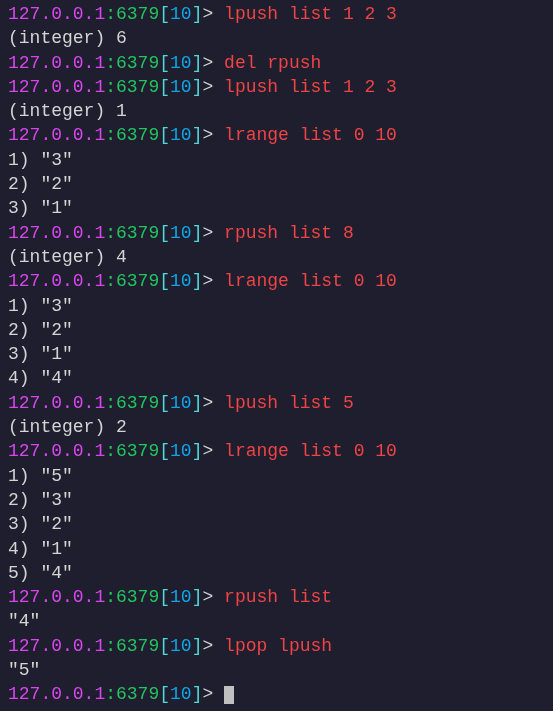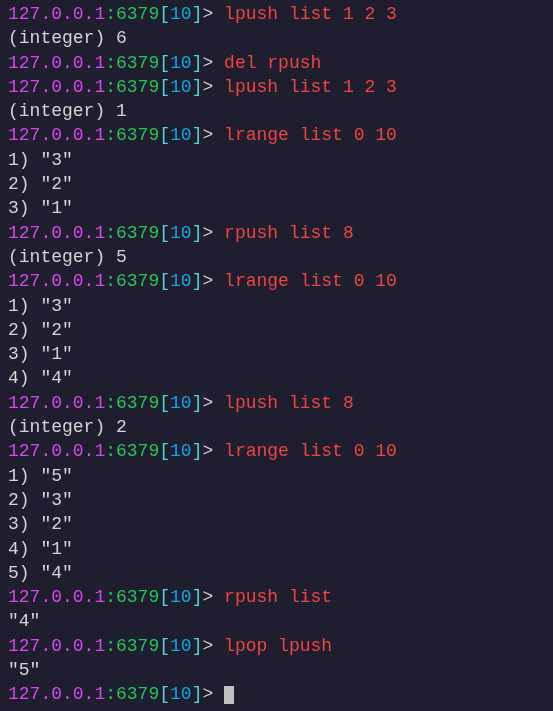--- a/index.html
+++ b/index.html
@@ -60,27 +60,27 @@
     <div class="line"><span><span class="host">127.0.0.1</span><span class="port">:6379</span><span class="bracket">[</span><span class="dbnum">10</span><span class="bracket">]</span><span class="prompt-end">&gt; </span></span><span class="command">lpush list 1 2 3</span></div>
     <div class="line"><span class="output">(integer) 6</span></div>
     <div class="line"><span><span class="host">127.0.0.1</span><span class="port">:6379</span><span class="bracket">[</span><span class="dbnum">10</span><span class="bracket">]</span><span class="prompt-end">&gt; </span></span><span class="command">del rpush</span></div>
     <div class="line"><span><span class="host">127.0.0.1</span><span class="port">:6379</span><span class="bracket">[</span><span class="dbnum">10</span><span class="bracket">]</span><span class="prompt-end">&gt; </span></span><span class="command">lpush list 1 2 3</span></div>
     <div class="line"><span class="output">(integer) 1</span></div>
     <div class="line"><span><span class="host">127.0.0.1</span><span class="port">:6379</span><span class="bracket">[</span><span class="dbnum">10</span><span class="bracket">]</span><span class="prompt-end">&gt; </span></span><span class="command">lrange list 0 10</span></div>
     <div class="line"><span class="output">1) "3"</span></div>
     <div class="line"><span class="output">2) "2"</span></div>
     <div class="line"><span class="output">3) "1"</span></div>
     <div class="line"><span><span class="host">127.0.0.1</span><span class="port">:6379</span><span class="bracket">[</span><span class="dbnum">10</span><span class="bracket">]</span><span class="prompt-end">&gt; </span></span><span class="command">rpush list 8</span></div>
-    <div class="line"><span class="output">(integer) 5</span></div>
+    <div class="line"><span class="output">(integer) 4</span></div>
     <div class="line"><span><span class="host">127.0.0.1</span><span class="port">:6379</span><span class="bracket">[</span><span class="dbnum">10</span><span class="bracket">]</span><span class="prompt-end">&gt; </span></span><span class="command">lrange list 0 10</span></div>
     <div class="line"><span class="output">1) "3"</span></div>
     <div class="line"><span class="output">2) "2"</span></div>
     <div class="line"><span class="output">3) "1"</span></div>
     <div class="line"><span class="output">4) "4"</span></div>
-    <div class="line"><span><span class="host">127.0.0.1</span><span class="port">:6379</span><span class="bracket">[</span><span class="dbnum">10</span><span class="bracket">]</span><span class="prompt-end">&gt; </span></span><span class="command">lpush list 8</span></div>
+    <div class="line"><span><span class="host">127.0.0.1</span><span class="port">:6379</span><span class="bracket">[</span><span class="dbnum">10</span><span class="bracket">]</span><span class="prompt-end">&gt; </span></span><span class="command">lpush list 5</span></div>
     <div class="line"><span class="output">(integer) 2</span></div>
     <div class="line"><span><span class="host">127.0.0.1</span><span class="port">:6379</span><span class="bracket">[</span><span class="dbnum">10</span><span class="bracket">]</span><span class="prompt-end">&gt; </span></span><span class="command">lrange list 0 10</span></div>
     <div class="line"><span class="output">1) "5"</span></div>
     <div class="line"><span class="output">2) "3"</span></div>
     <div class="line"><span class="output">3) "2"</span></div>
     <div class="line"><span class="output">4) "1"</span></div>
     <div class="line"><span class="output">5) "4"</span></div>
     <div class="line"><span><span class="host">127.0.0.1</span><span class="port">:6379</span><span class="bracket">[</span><span class="dbnum">10</span><span class="bracket">]</span><span class="prompt-end">&gt; </span></span><span class="command">rpush list</span></div>
     <div class="line"><span class="output">"4"</span></div>
     <div class="line"><span><span class="host">127.0.0.1</span><span class="port">:6379</span><span class="bracket">[</span><span class="dbnum">10</span><span class="bracket">]</span><span class="prompt-end">&gt; </span></span><span class="command">lpop lpush</span></div>

